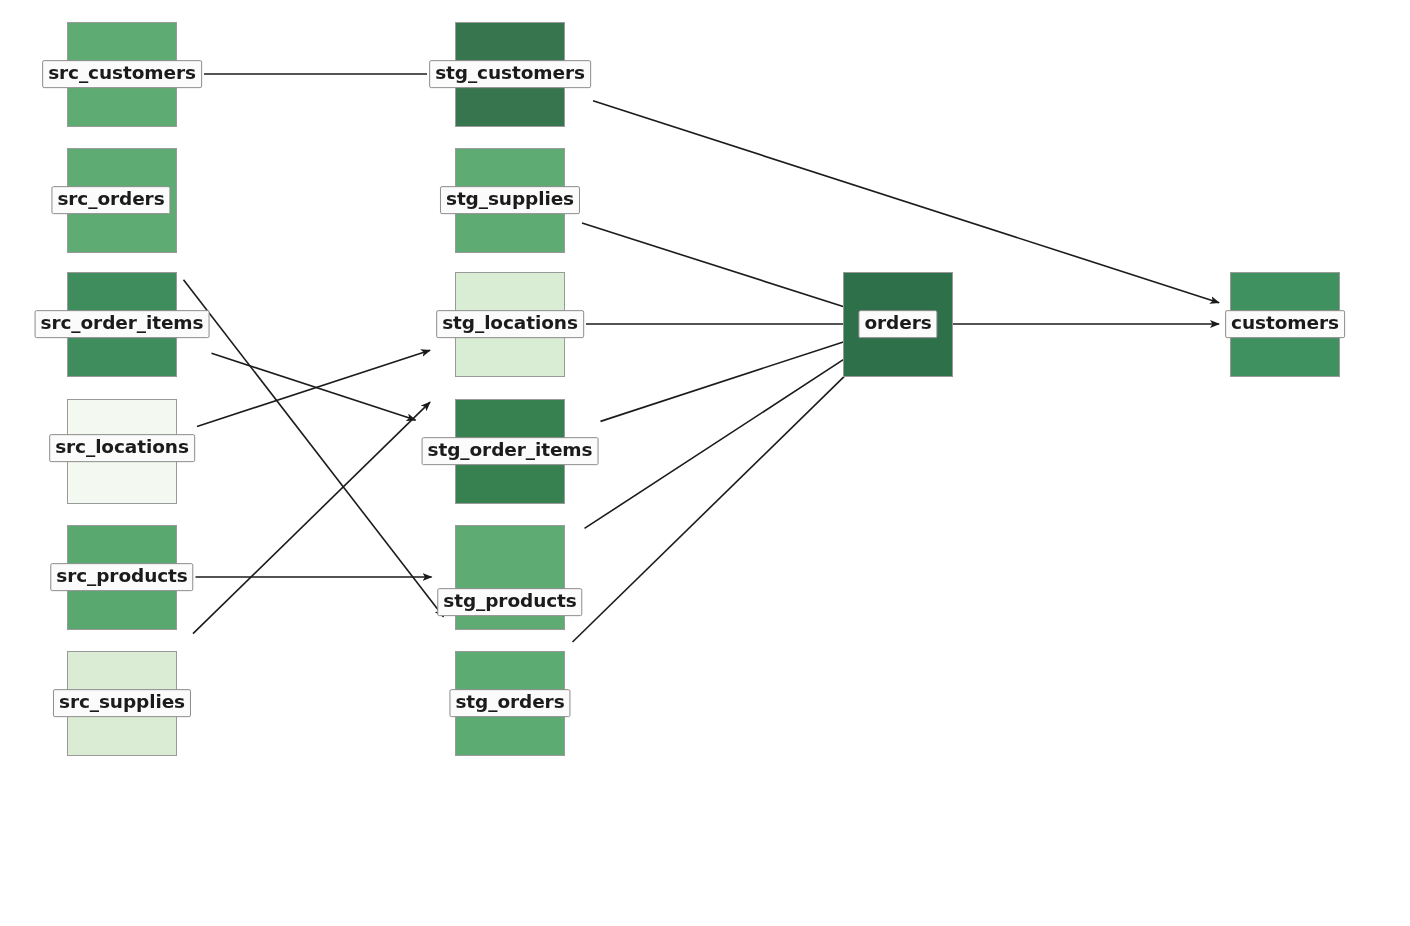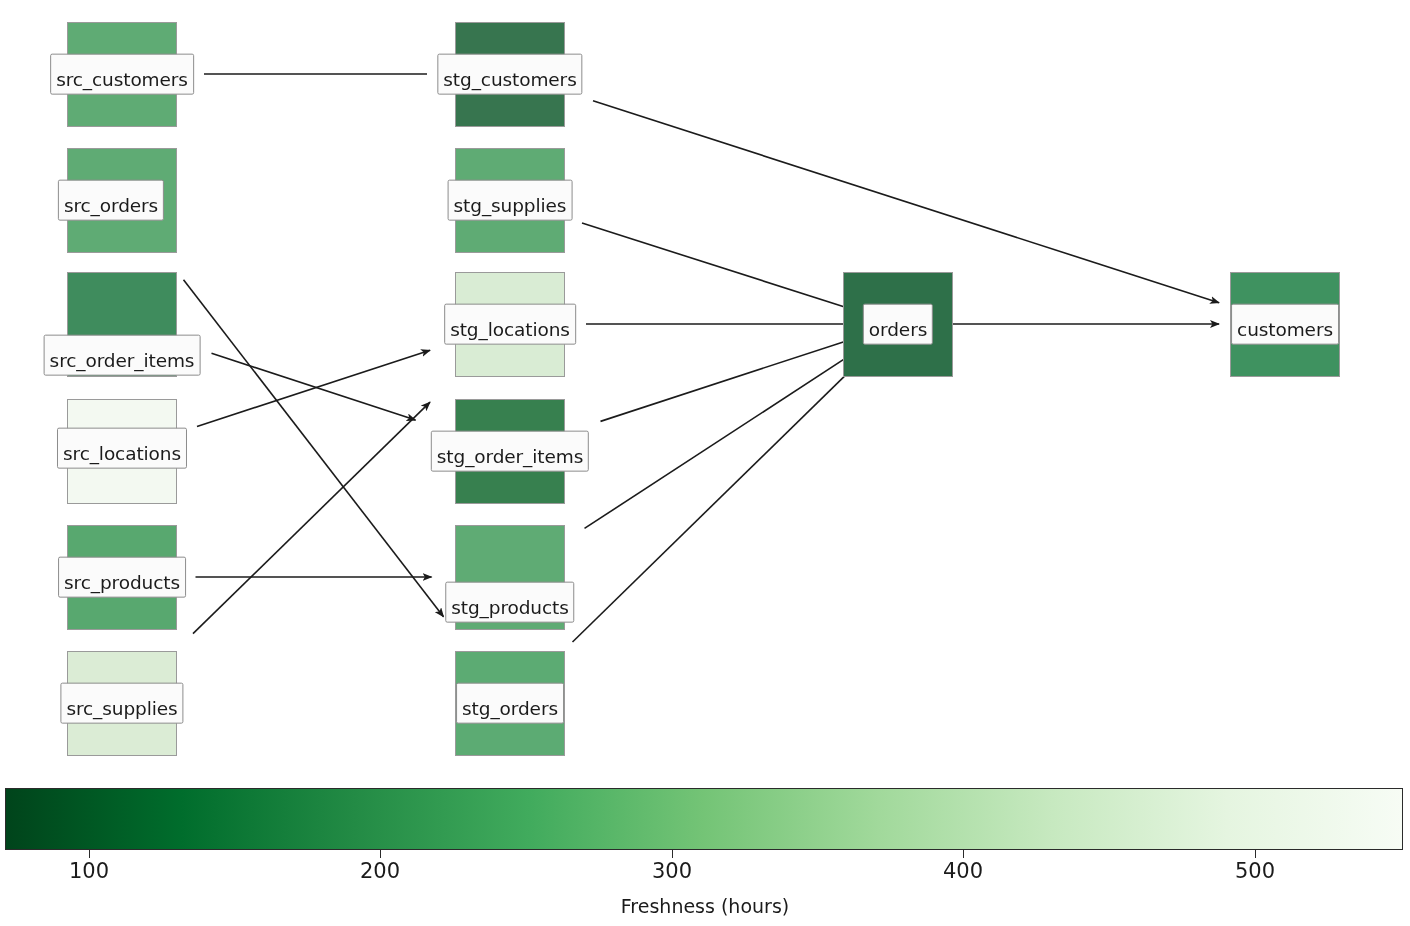--- a/index.html
+++ b/index.html
@@ -43,23 +43,23 @@
     border: 1px solid #9a9a9a;
   }
 
   .node-label {
     position: absolute;
     box-sizing: border-box;
     transform: translate(-50%, -50%);
     background: #fbfbfb;
     border: 1px solid #8c8c8c;
     border-radius: 2px;
-    padding: 15px 5px 3px 5px;
+    padding: 2px 5px 3px 5px;
     font-size: 18.5px;
-    font-weight: normal;
+    font-weight: bold;
     color: #1b1b1b;
     letter-spacing: -0.1px;
     white-space: nowrap;
     line-height: 1.12;
   }
 
   
   #colorbar-wrap {
     position: absolute;
     left: 0;
@@ -141,45 +141,29 @@
         <div class="node" style="left: 455px; top: 271.5px; width: 110px; height: 105px; background: rgb(217, 236, 212);"></div>
         <div class="node" style="left: 455px; top: 398.5px; width: 110px; height: 105px; background: rgb(55, 128, 79);"></div>
         <div class="node" style="left: 455px; top: 524.5px; width: 110px; height: 105px; background: rgb(95, 171, 116);"></div>
         <div class="node" style="left: 455px; top: 650.5px; width: 110px; height: 105px; background: rgb(92, 171, 115);"></div>
         <div class="node" style="left: 843px; top: 271.5px; width: 110px; height: 105px; background: rgb(46, 112, 73);"></div>
         <div class="node" style="left: 1230px; top: 271.5px; width: 110px; height: 105px; background: rgb(63, 146, 96);"></div>
       </div>
     <div id="label-layer">
         <div class="node-label" style="left: 122px; top: 74px;">src_customers</div>
         <div class="node-label" style="left: 111px; top: 200px;">src_orders</div>
-        <div class="node-label" style="left: 122px; top: 324px; margin-top: 31px;">src_order_items</div>
+        <div class="node-label" style="left: 122px; top: 324px;">src_order_items</div>
         <div class="node-label" style="left: 122px; top: 448px;">src_locations</div>
         <div class="node-label" style="left: 122px; top: 577px;">src_products</div>
         <div class="node-label" style="left: 122px; top: 703px;">src_supplies</div>
         <div class="node-label" style="left: 510px; top: 74px;">stg_customers</div>
         <div class="node-label" style="left: 510px; top: 200px;">stg_supplies</div>
         <div class="node-label" style="left: 510px; top: 324px;">stg_locations</div>
         <div class="node-label" style="left: 510px; top: 451px;">stg_order_items</div>
         <div class="node-label" style="left: 510px; top: 577px; margin-top: 25px;">stg_products</div>
         <div class="node-label" style="left: 510px; top: 703px;">stg_orders</div>
         <div class="node-label" style="left: 898px; top: 324px;">orders</div>
         <div class="node-label" style="left: 1285px; top: 324px;">customers</div>
       </div>
   </div>
 
-  <div id="colorbar-wrap">
-    <div id="colorbar" style="background: linear-gradient(to right, rgb(0, 68, 27), rgb(0, 109, 44), rgb(35, 139, 69), rgb(65, 171, 93), rgb(116, 196, 118), rgb(161, 217, 155), rgb(199, 233, 192), rgb(229, 245, 224), rgb(247, 252, 245));"></div>
-    <div id="cb-ticks">
-        <div class="cb-tick" style="left: 89px;"></div>
-        <div class="cb-ticklabel" style="left: 89px;">100</div>
-        <div class="cb-tick" style="left: 380px;"></div>
-        <div class="cb-ticklabel" style="left: 380px;">200</div>
-        <div class="cb-tick" style="left: 672px;"></div>
-        <div class="cb-ticklabel" style="left: 672px;">300</div>
-        <div class="cb-tick" style="left: 963px;"></div>
-        <div class="cb-ticklabel" style="left: 963px;">400</div>
-        <div class="cb-tick" style="left: 1255px;"></div>
-        <div class="cb-ticklabel" style="left: 1255px;">500</div>
-      </div>
-    <div id="cb-axislabel">Freshness (hours)</div>
-  </div>
 
 </div>
 
 </body></html>

